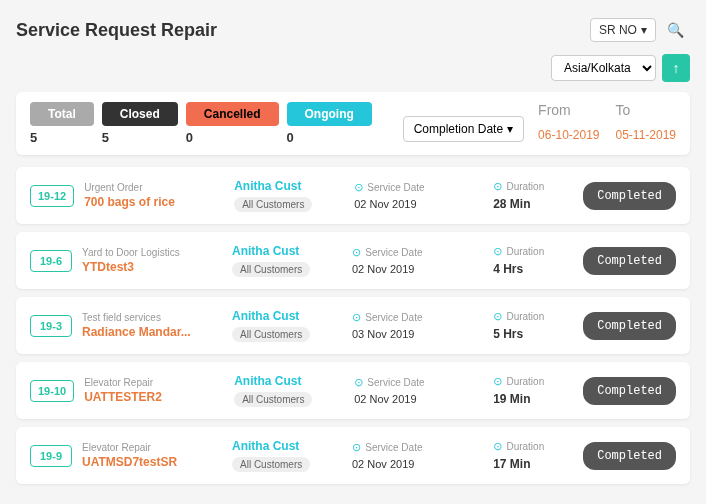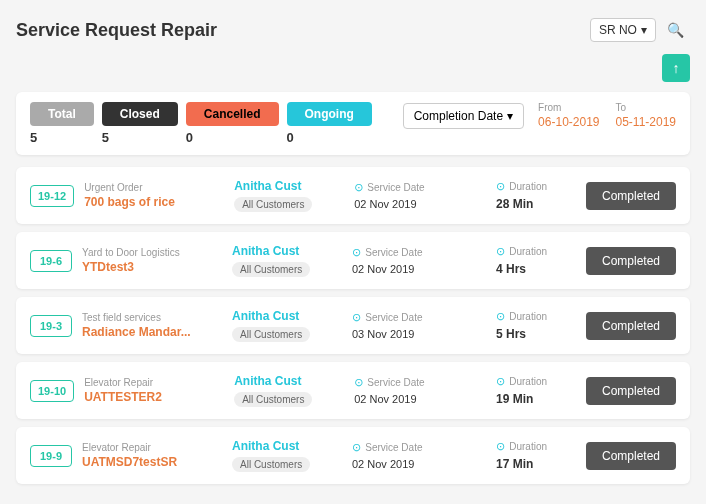--- a/index.html
+++ b/index.html
@@ -138,23 +138,23 @@
     .date-range {
       display: flex;
       gap: 16px;
     }
     .date-range-item {
       display: flex;
       flex-direction: column;
       align-items: flex-start;
     }
     .date-range-label {
-      font-size: 10px;
+      font-size: 14px;
       color: #999;
-      margin-bottom: 2px;
+      margin-bottom: 10px;
     }
     .date-range-value {
       font-size: 12px;
       color: #e87c3e;
       font-weight: 500;
     }
     .card {
       background: #fff;
       border-radius: 6px;
       box-shadow: 0 1px 3px rgba(0,0,0,0.07);
@@ -249,26 +249,27 @@
     }
     .duration-value {
       color: #333;
       font-size: 12px;
       font-weight: 600;
     }
     .completed-btn {
       background: #555;
       color: #fff;
       border: none;
-      border-radius: 4px;
+      border-radius: 12px;
       padding: 7px 14px;
       font-size: 12px;
       cursor: pointer;
       min-width: 90px;
       text-align: center;
+      font-family: Liberation Mono, monospace;
     }
   </style>
 </head>
 <body>
 
 <div class="page">
 
   <div class="header-row">
     <span class="page-title">Service Request Repair</span>
     <div class="header-controls">
@@ -276,20 +277,21 @@
         <span>SR NO</span>
         <span>▾</span>
       </div>
       <button class="search-btn">
         <span>🔍</span>
       </button>
     </div>
   </div>
 
   <div class="timezone-row">
+    <select class="timezone-select"><option>Asia/Kolkata</option></select>
     <button class="upload-btn">
       <span>↑</span>
     </button>
   </div>
 
   <div class="stats-row">
     <div class="stats-left">
       <div class="stat-badge">
         <span class="stat-label total">Total</span>
         <span class="stat-count">5</span>

